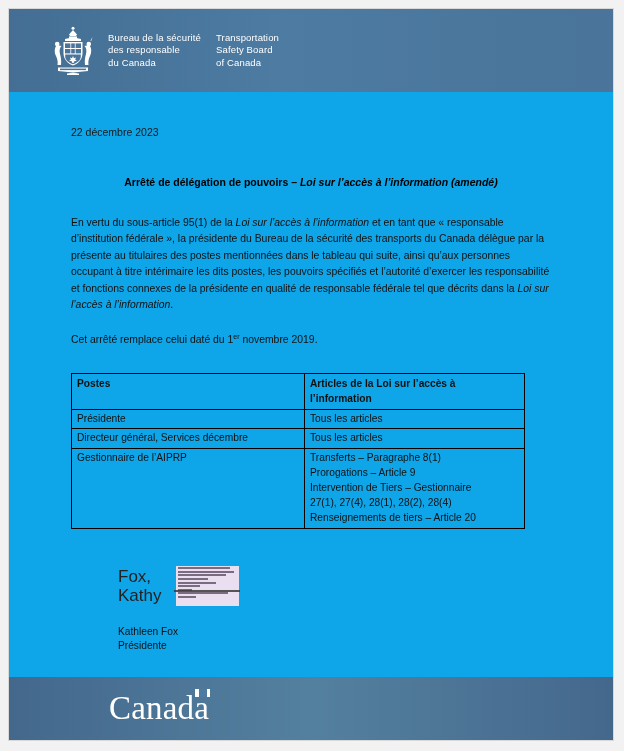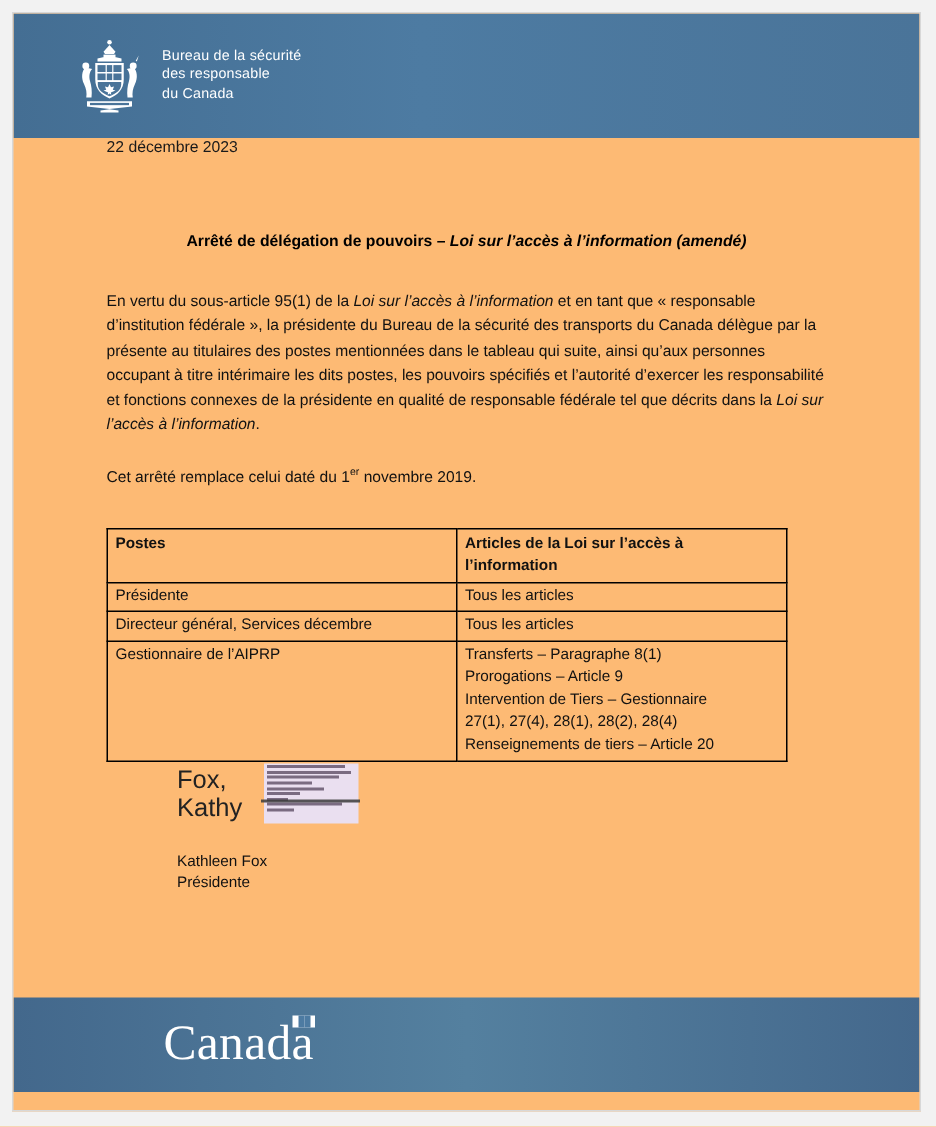--- a/index.html
+++ b/index.html
@@ -12,21 +12,21 @@
     background: #f2f2f2;
     font-family: "Liberation Sans", sans-serif;
     overflow: hidden;
   }
   .page {
     position: absolute;
     left: 8px;
     top: 8px;
     width: 606px;
     height: 733px;
-    background: #fdba74;
+    background: #0ea5e9;
     border: 1px solid #d8d8d8;
     box-sizing: border-box;
     overflow: hidden;
   }
 
   
   .header-band {
     height: 83px;
     background: linear-gradient(to right, #446e93 0%, #4d7ba2 45%, #4a7499 100%);
     display: flex;
@@ -53,25 +53,26 @@
   }
   .wordmark-col.fr { width: 108px; }
 
   
   .doc-body {
     padding: 0 62px;
     box-sizing: border-box;
     position: relative;
   }
   .date-line {
+    margin-top: 34px;
     font-size: 10.5px;
     color: #1a1a1a;
   }
   .doc-title {
-    margin-top: 51px;
+    margin-top: 38px;
     text-align: center;
     font-size: 10.5px;
     font-weight: bold;
     color: #000000;
   }
   .doc-title .ital {
     font-style: italic;
   }
   .para {
     margin-top: 27px;
@@ -114,20 +115,21 @@
   table.deleg td.col-b { width: 209px; margin-top: 32px; }
   table.deleg tr.head td {
     font-weight: bold;
     padding-top: 2px;
     padding-bottom: 3px;
   }
   .cellline { display: block; }
 
   
   .sig-block {
+    margin-top: 36px;
     position: relative;
     height: 82px;
   }
   .sig-name {
     position: absolute;
     left: 47px;
     top: 2px;
     font-size: 17px;
     line-height: 19px;
     color: #222222;
@@ -165,21 +167,21 @@
     top: 60px;
     font-size: 10.2px;
     line-height: 14.5px;
     color: #111111;
   }
 
   
   .footer-band {
     position: absolute;
     left: 0;
-    bottom: 12px;
+    bottom: 0;
     width: 100%;
     height: 63px;
     background: linear-gradient(to right, #43688c 0%, #54809f 50%, #44688c 100%);
     display: flex;
     align-items: center;
     padding-left: 100px;
     box-sizing: border-box;
   }
   .canada-wordmark {
     position: relative;
@@ -253,20 +255,25 @@
 
           <path d="M16 48.6 L22 47.8 L28 48.6 L28 50 L16 50 Z"></path>
         </g>
       </svg>
     </div>
     <div class="wordmark-block">
       <div class="wordmark-col fr">
         <div>Bureau de la sécurité</div>
         <div>des responsable</div>
         <div>du Canada</div>
+      </div>
+      <div class="wordmark-col en">
+        <div>Transportation</div>
+        <div>Safety Board</div>
+        <div>of Canada</div>
       </div>
     </div>
   </div>
 
   <div class="doc-body">
 
     <div class="date-line">22 décembre 2023</div>
 
     <div class="doc-title">
       <span>Arrêté de délégation de pouvoirs – </span><span class="ital">Loi sur l’accès à l’information (amendé)</span>

